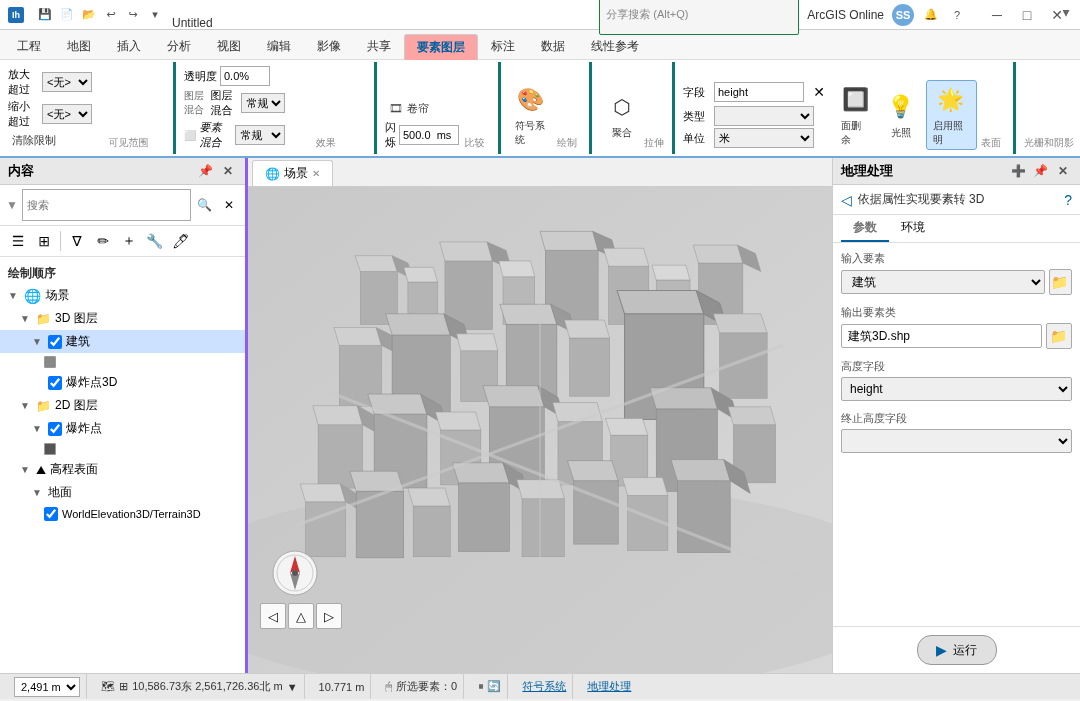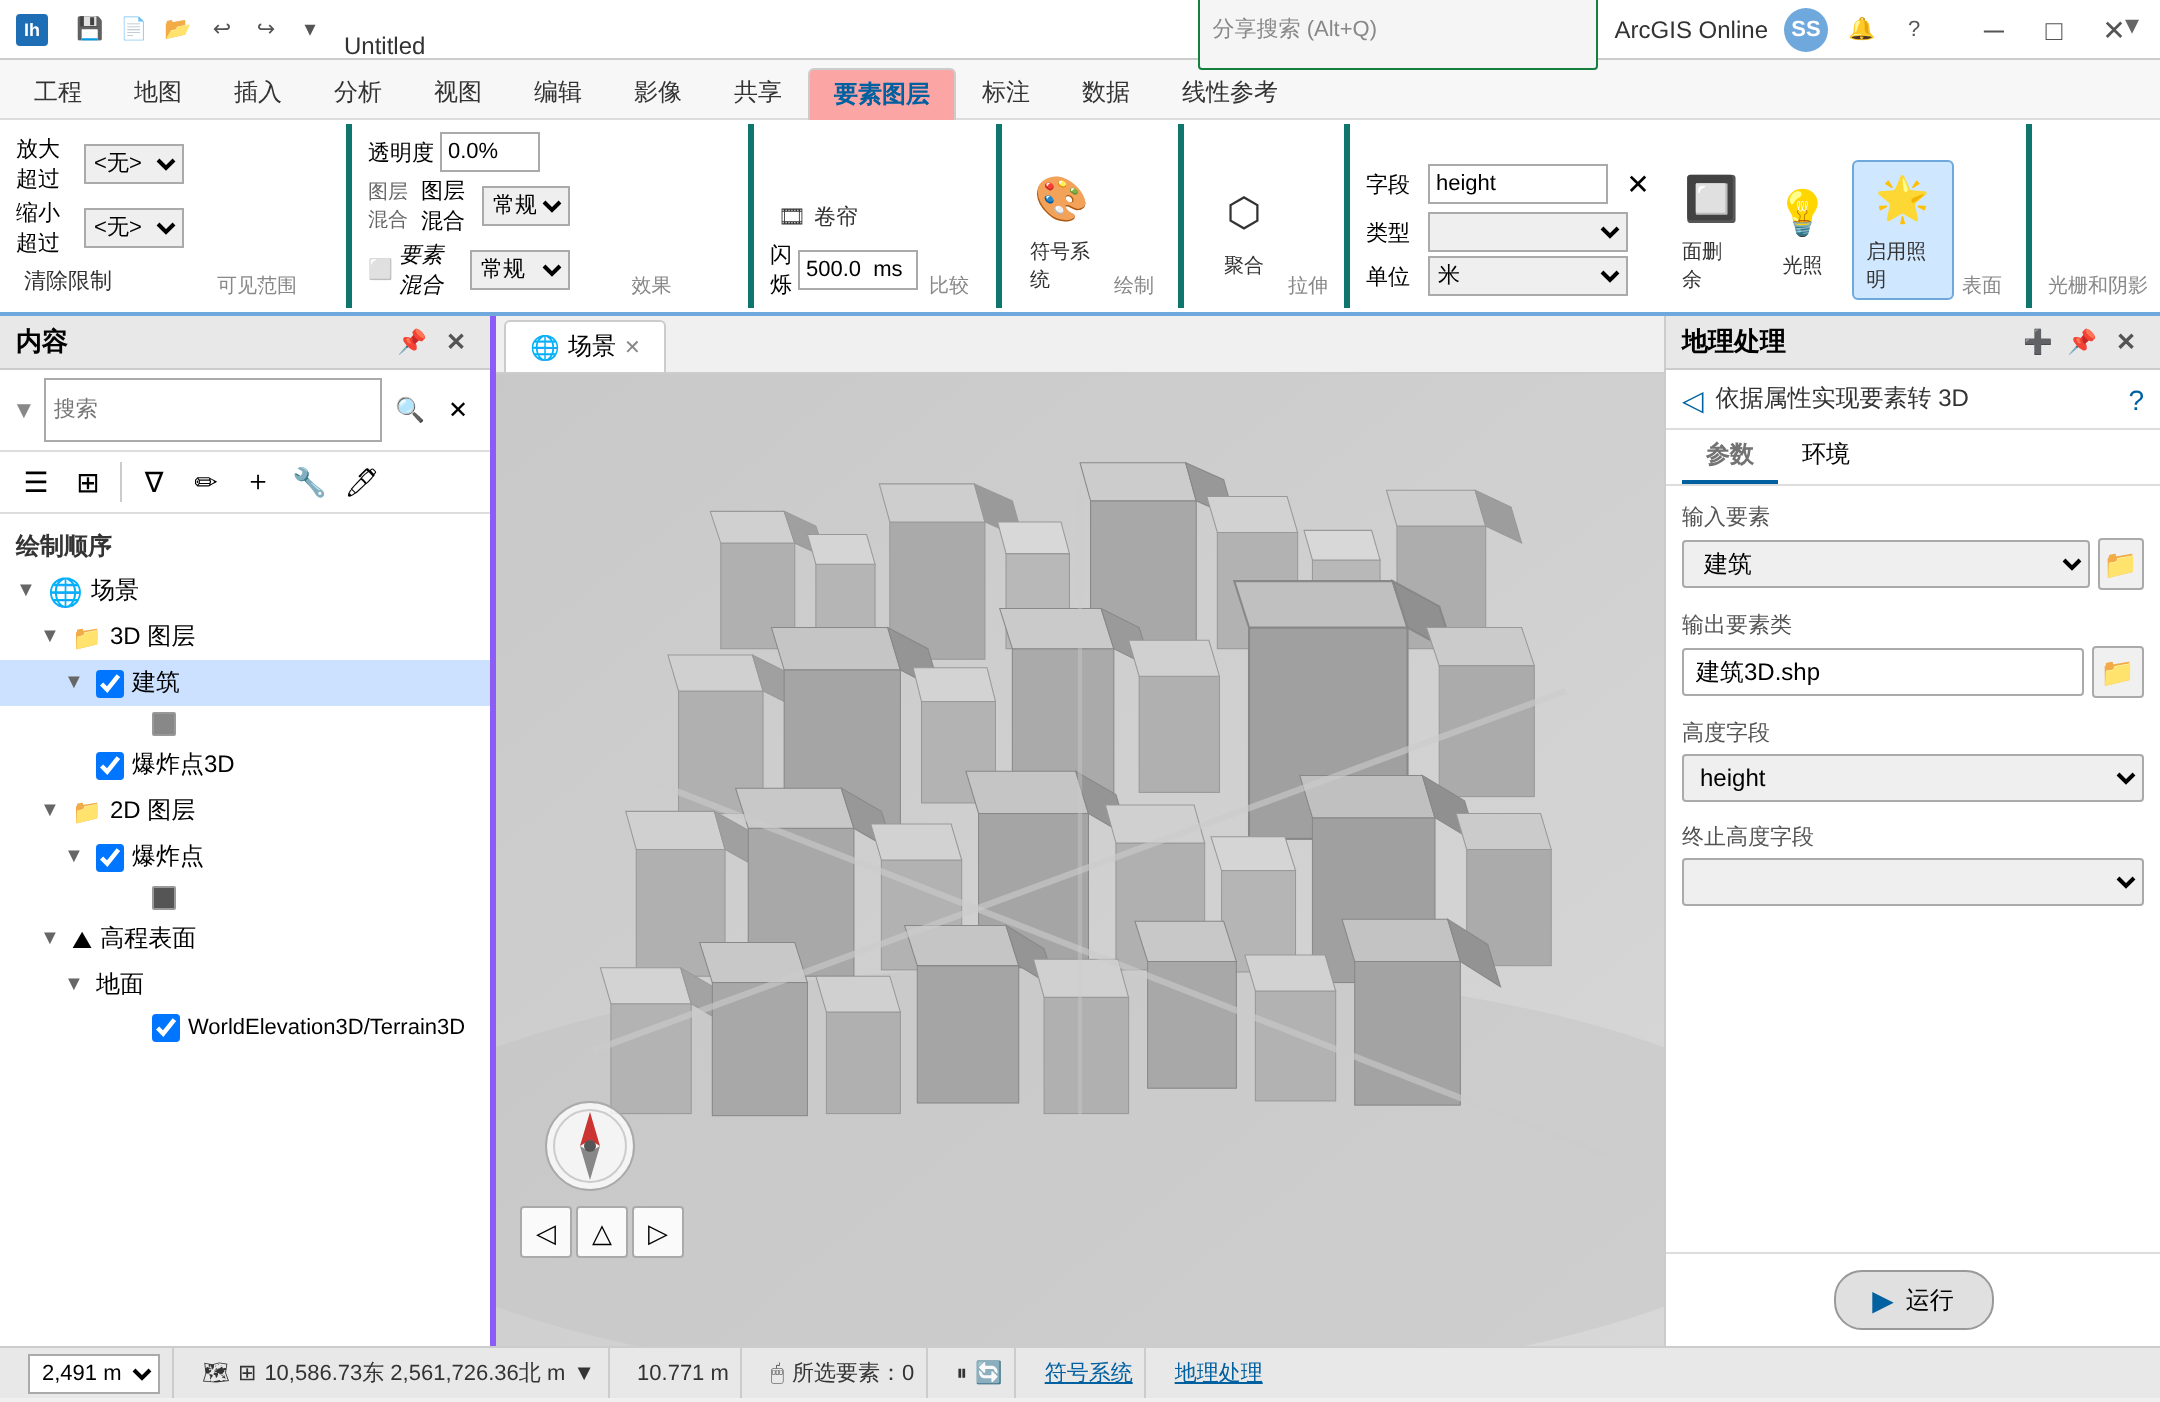--- a/index.html
+++ b/index.html
@@ -166,21 +166,21 @@
       cursor: pointer;
       gap: 4px;
     }
     .toc-item.selected { background: #cce0ff; }
     .toc-item .expand-arrow { width: 12px; font-size: 10px; color: #666; }
     .toc-item .item-icon { font-size: 14px; }
     .toc-item .item-label { flex: 1; }
     .toc-item .item-checkbox { width: 14px; height: 14px; }
     .toc-indent { padding-left: 20px; }
     .toc-indent2 { padding-left: 32px; }
-    .toc-indent3 { padding-left: 44px; margin-left: 32px; }
+    .toc-indent3 { padding-left: 44px; }
     .color-dot { width: 12px; height: 12px; border-radius: 1px; border: 1px solid #999; }
     .color-dot-gray { background: #888; }
     .color-dot-dark { background: #555; }
 
     
     #map-area {
       flex: 1;
       display: flex;
       flex-direction: column;
       background: #e8e8e8;

